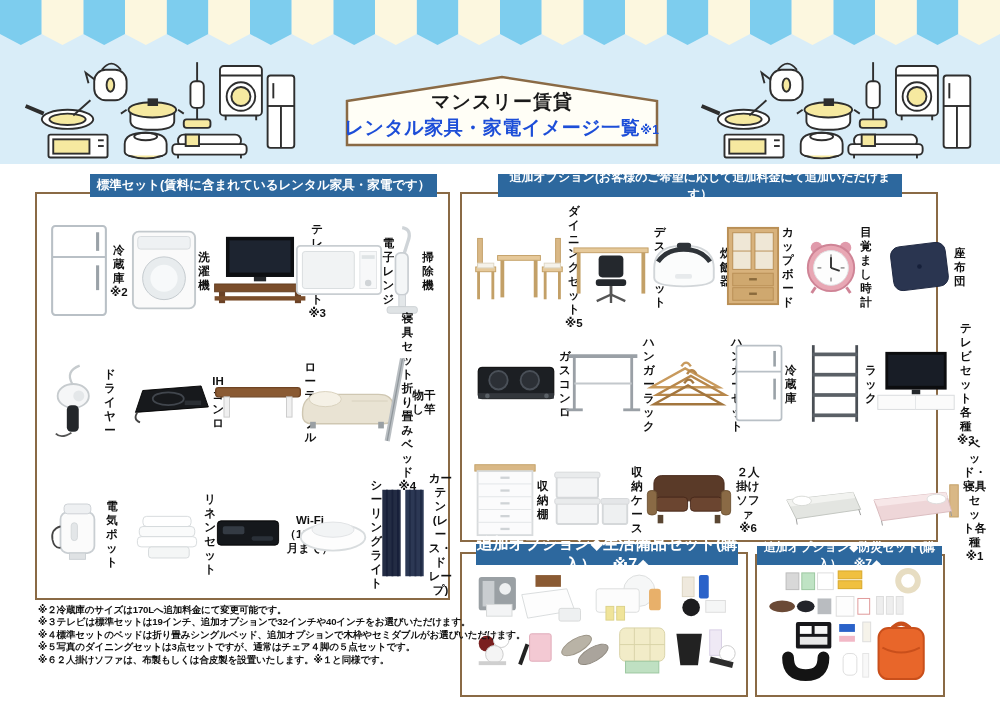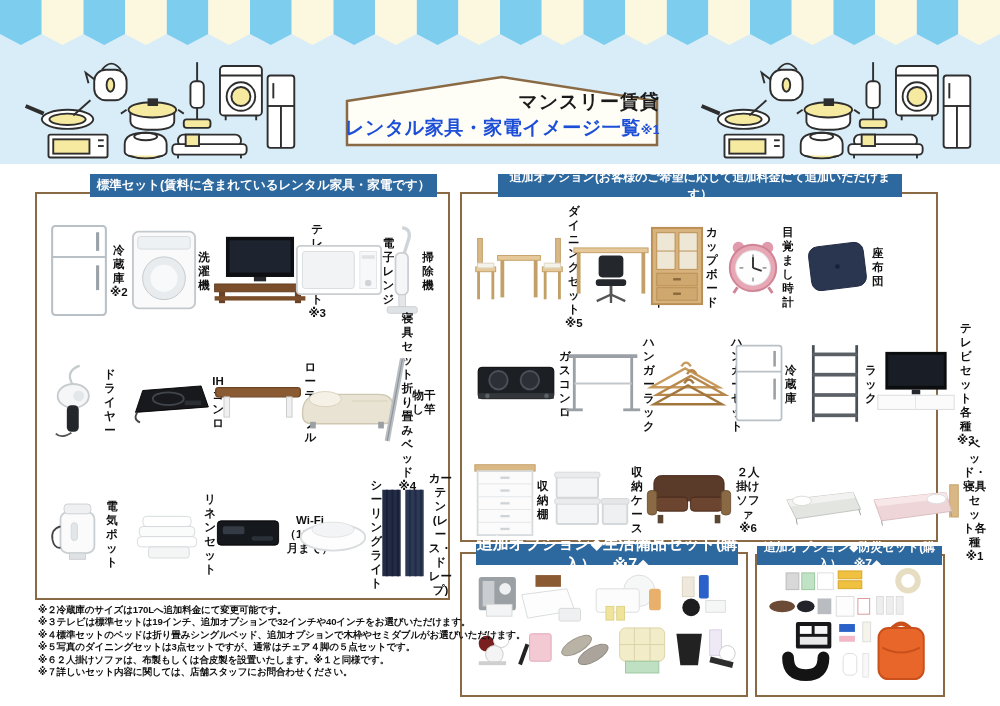--- a/index.html
+++ b/index.html
@@ -7,21 +7,21 @@
   .page{position:relative;width:1000px;height:706px;background:#fff;overflow:hidden}
 
   
   .hero{position:absolute;left:0;top:0;width:1000px;height:164px;background:#d9edf8}
   .awning{position:absolute;left:0;top:0;width:1000px;height:46px;display:block}
   .icon-cluster{position:absolute;top:52px;width:282px;height:108px}
   .icon-cluster.left{left:18px}
   .icon-cluster.right{left:694px}
   .plaque{position:absolute;left:344px;top:74px;width:316px;height:74px}
   .plaque svg{position:absolute;left:0;top:0;width:100%;height:100%}
-  .plaque .txt{position:absolute;left:0;top:0;width:100%;height:100%;display:flex;flex-direction:column;align-items:flex-end;justify-content:center;padding-top:8px}
+  .plaque .txt{position:absolute;left:0;top:0;width:100%;height:100%;display:flex;flex-direction:column;align-items:center;justify-content:center;padding-top:8px}
   .plaque .t1{font-size:19px;font-weight:bold;color:#1a1a1a;letter-spacing:1px}
   .plaque .t2{font-size:19px;font-weight:bold;color:#1d4ed8;letter-spacing:0.5px}
   .plaque .note{font-size:12px;font-weight:bold}
 
   
   .secbox{position:absolute;background:#fff;border:2px solid #8a6a45}
   .std-box{left:35px;top:192px;width:415px;height:408px}
   .opt-box{left:460px;top:192px;width:478px;height:350px}
   .sec-h{position:absolute;background:#2d689e;color:#fff;font-weight:bold;text-align:center;z-index:3;display:flex;align-items:center;justify-content:center}
   .std-h{left:90px;top:174px;width:347px;height:23px;font-size:12.5px}
@@ -354,20 +354,31 @@
           <line x1="79" y1="27" x2="79" y2="70" stroke="#c3a067" stroke-width="4"></line>
           <rect x="32" y="30" width="26" height="23" rx="4" fill="#24282d"></rect>
           <rect x="29" y="55" width="32" height="7" rx="3" fill="#24282d"></rect>
           <line x1="45" y1="62" x2="45" y2="71" stroke="#555" stroke-width="3"></line>
           <path d="M45 71 l-15 7 M45 71 l15 7 M45 71 v9" stroke="#555" stroke-width="2.5" fill="none"></path>
         </svg>
           </figure>
         <div class="ilabel">デスクセット</div>
       </div>
 
+      <div class="cell">
+        <figure>
+            <svg width="72" height="52" viewBox="0 0 75 55">
+          <path d="M6 30 q0 -24 31 -24 q32 0 32 24 v10 q0 9 -32 9 q-31 0 -31 -9 z" fill="#fbfcfc" stroke="#d2d6d9" stroke-width="2"></path>
+          <path d="M10 23 q9 -13 27 -13 q19 0 28 13" stroke="#2e3338" stroke-width="5" fill="none"></path>
+          <rect x="30" y="3" width="15" height="6" rx="3" fill="#2e3338"></rect>
+          <rect x="28" y="36" width="18" height="5" rx="2" fill="#e7eaec"></rect>
+        </svg>
+          </figure>
+        <div class="ilabel">炊飯器</div>
+      </div>
 
       <div class="cell">
         <figure>
             <svg width="58" height="82" viewBox="0 0 60 85">
           <rect x="4" y="3" width="52" height="79" fill="#d8b27c" stroke="#b98f55" stroke-width="2"></rect>
           <rect x="9" y="8" width="19" height="38" fill="#efe7d6" stroke="#b98f55"></rect>
           <rect x="32" y="8" width="19" height="38" fill="#efe7d6" stroke="#b98f55"></rect>
           <line x1="9" y1="27" x2="28" y2="27" stroke="#b98f55"></line>
           <line x1="32" y1="27" x2="51" y2="27" stroke="#b98f55"></line>
           <rect x="9" y="50" width="42" height="13" fill="#cfa86f" stroke="#b98f55"></rect>
@@ -634,16 +645,15 @@
       <rect x="104" y="88" width="6" height="24" fill="#f8f8f8" stroke="#e5e5e5"></rect>
     </svg>
   </div>
 
   <div class="footnotes">
     <div class="fn">※２冷蔵庫のサイズは170Lへ追加料金にて変更可能です。</div>
     <div class="fn">※３テレビは標準セットは19インチ、追加オプションで32インチや40インチをお選びいただけます。</div>
     <div class="fn">※４標準セットのベッドは折り畳みシングルベッド、追加オプションで木枠やセミダブルがお選びいただけます。</div>
     <div class="fn">※５写真のダイニングセットは3点セットですが、通常はチェア４脚の５点セットです。</div>
     <div class="fn">※６２人掛けソファは、布製もしくは合皮製を設置いたします。※１と同様です。</div>
-    <div class="fn">※７詳しいセット内容に関しては、店舗スタッフにお問合わせください。</div>
   </div>
 
 </div>
 
 </body></html>

